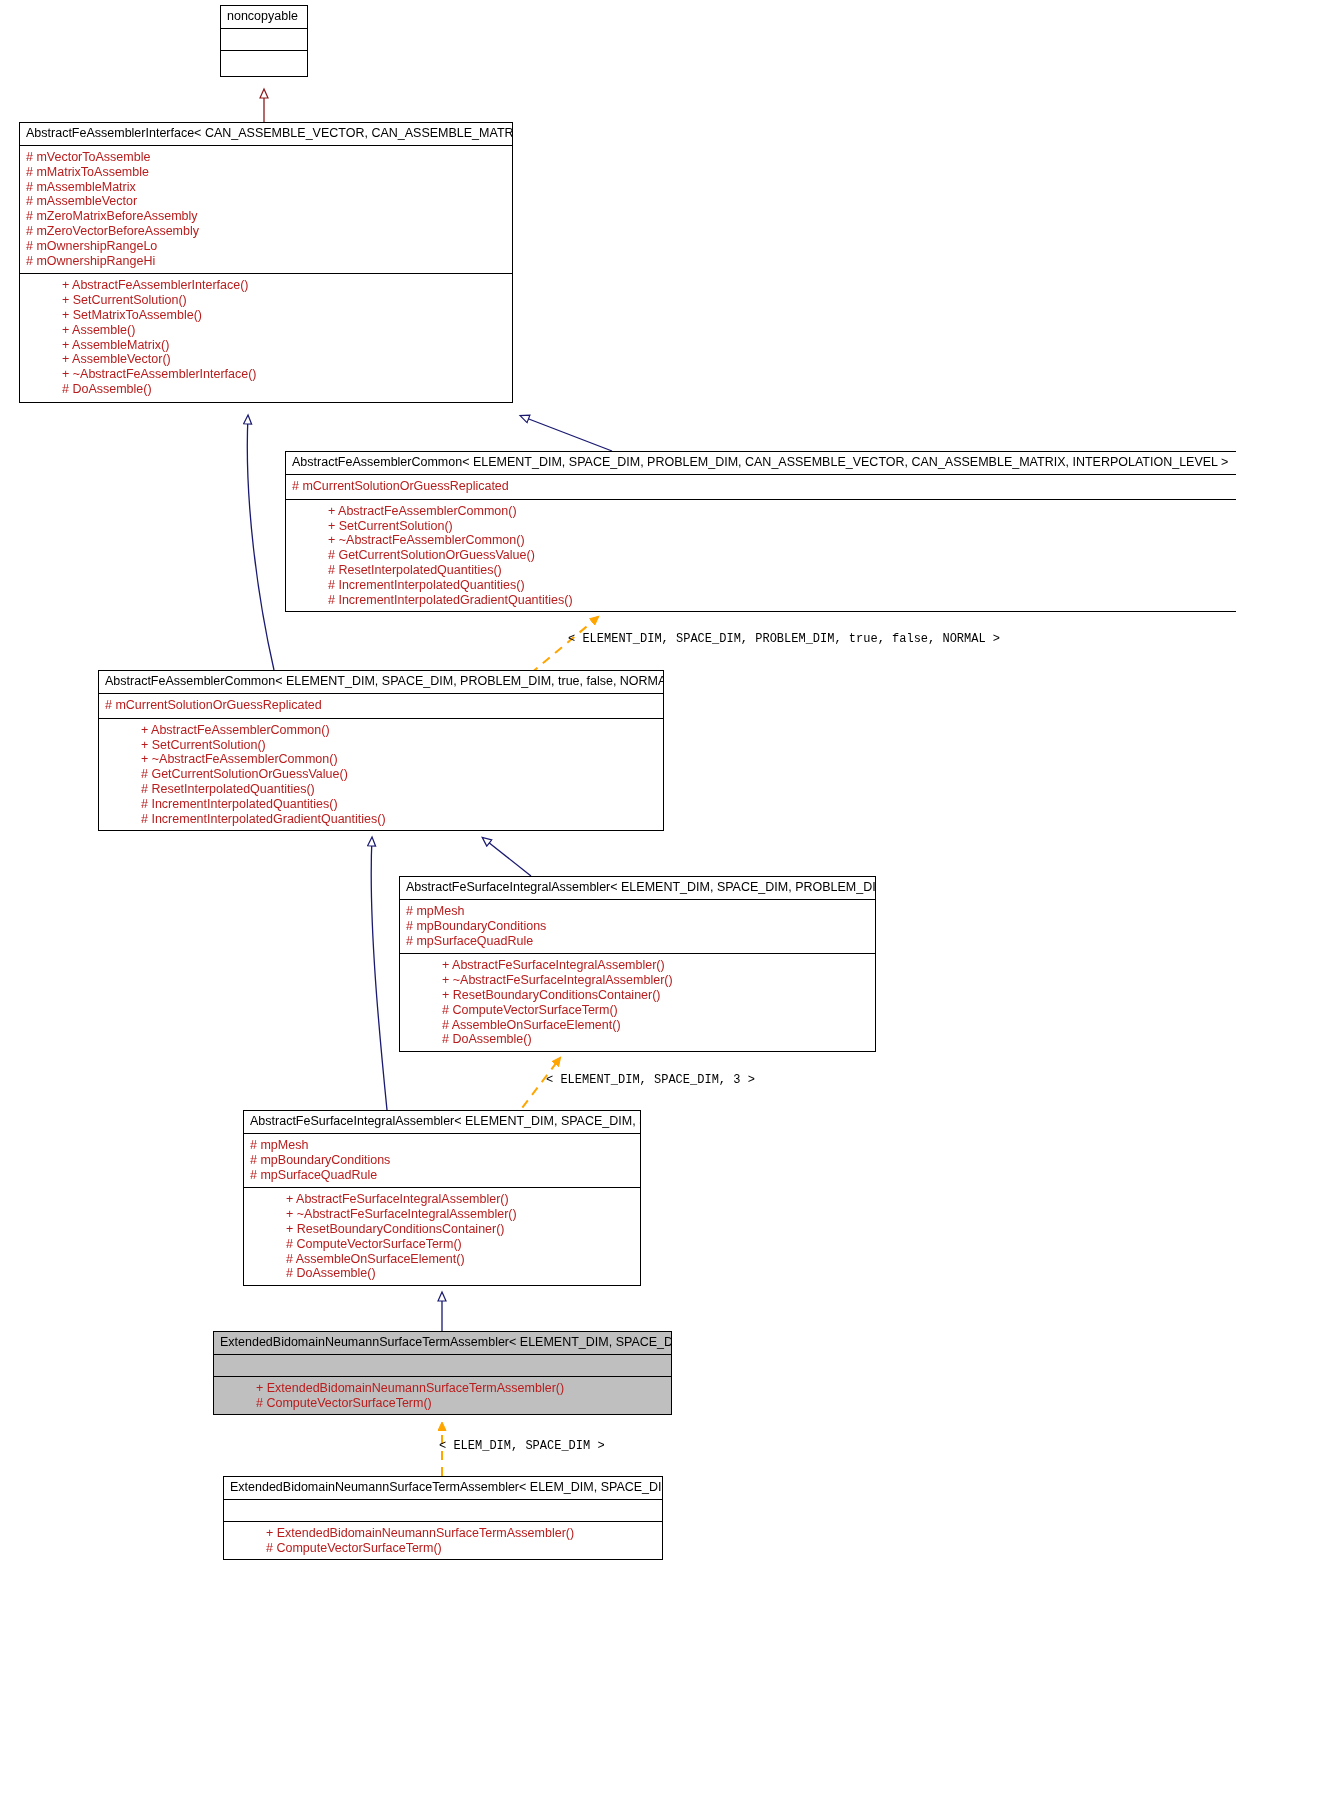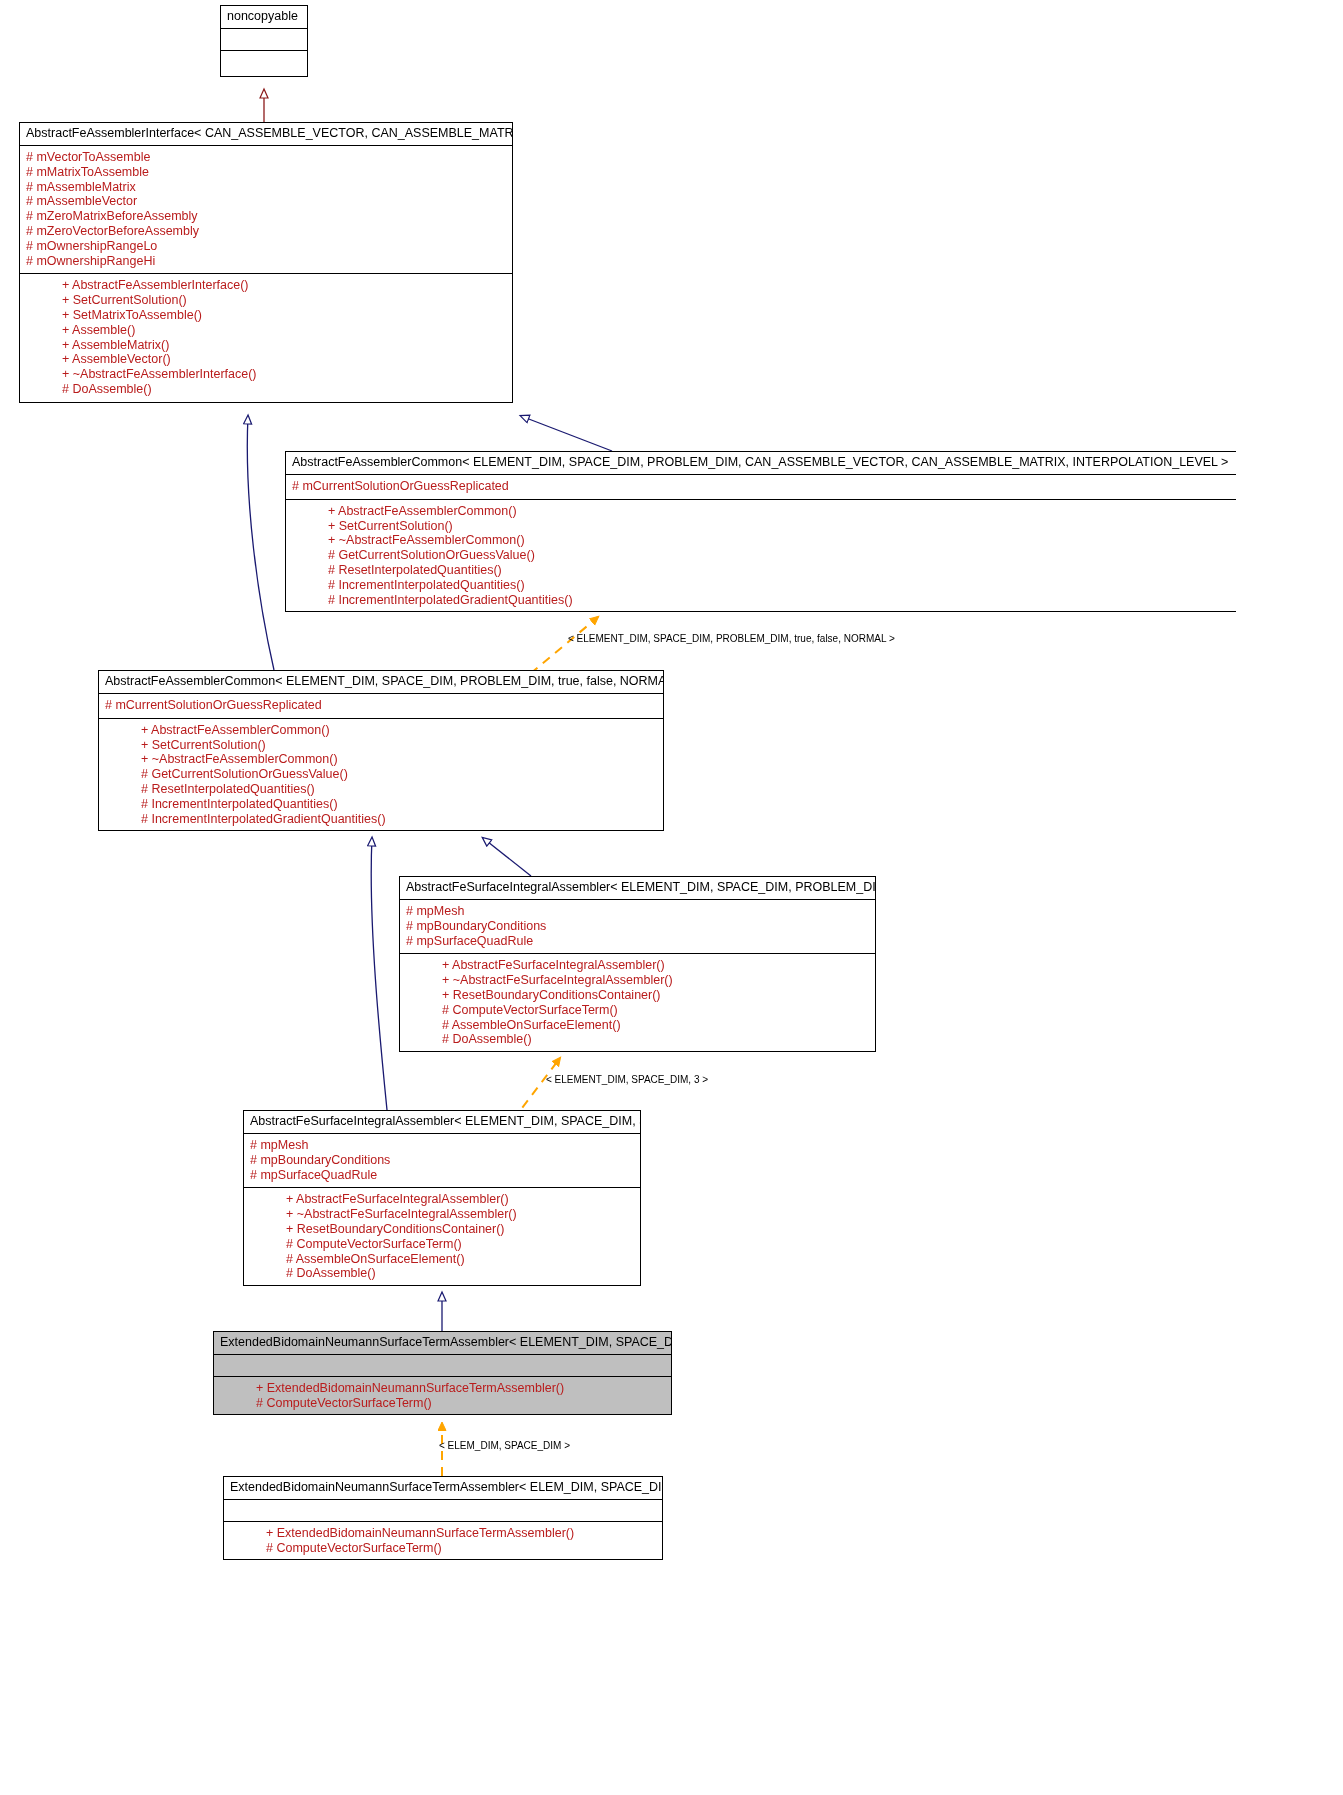--- a/index.html
+++ b/index.html
@@ -61,25 +61,26 @@
     padding: 0;
   }
   .node .row {
     font-size: 12.5px;
     line-height: 14.8px;
     white-space: nowrap;
     color: #b91c1c;
   }
   .edge-label {
     position: absolute;
-    font-size: 10px;
+    font-size: 12px;
     line-height: 14px;
     color: #000000;
     white-space: nowrap;
     background: transparent;
+    font-family: Liberation Mono, monospace;
   }
 </style>
 </head>
 <body>
 
 <div id="canvas">
 
   <svg class="edges" viewBox="0 0 1343 1795" width="1343" height="1795" xmlns="http://www.w3.org/2000/svg">
     <defs>
       <marker id="hollow-tri-navy" markerWidth="12" markerHeight="12" refX="9" refY="5" orient="auto" markerUnits="userSpaceOnUse">

